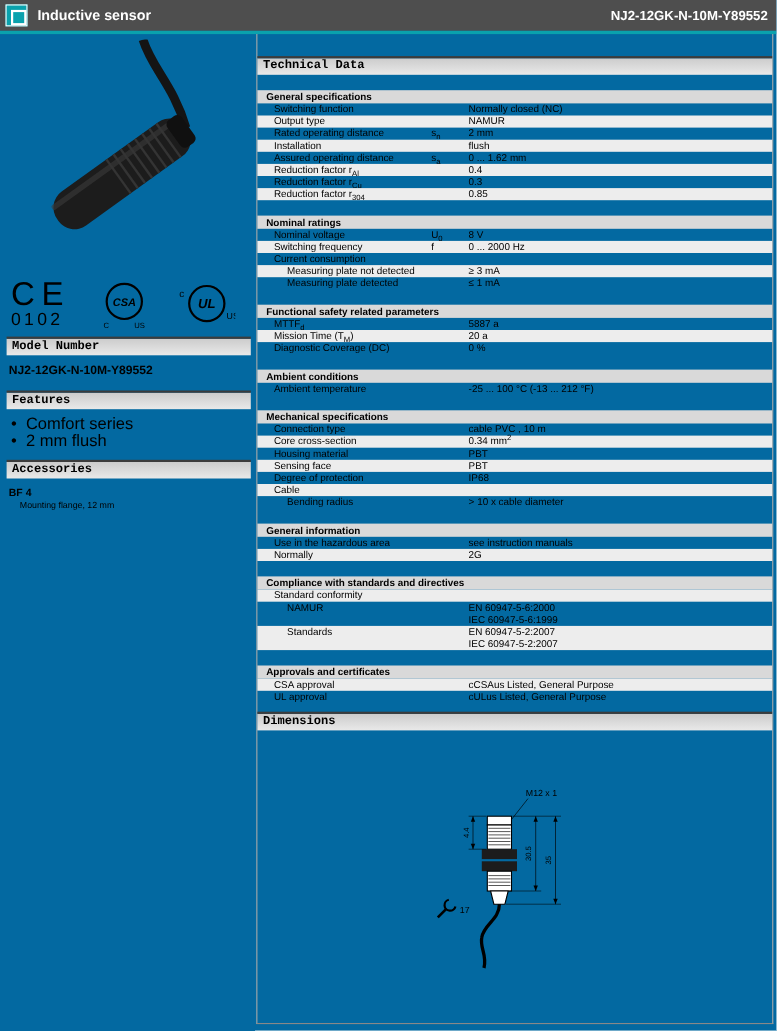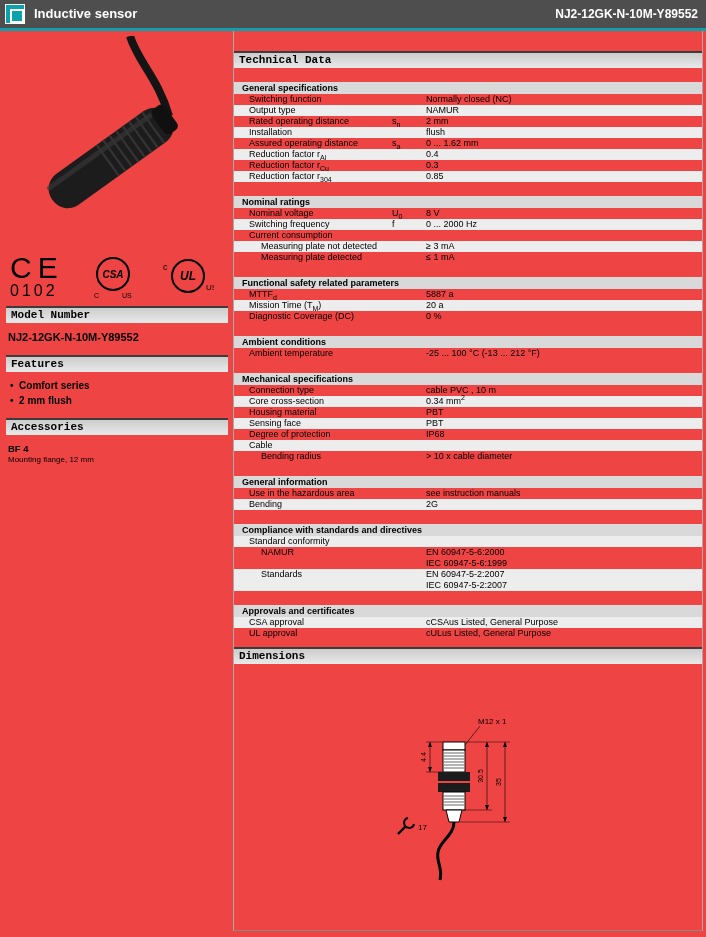--- a/index.html
+++ b/index.html
@@ -1,16 +1,16 @@
 <!DOCTYPE html>
 <html><head>
 <meta charset="utf-8">
 <style>
   html,body{margin:0;padding:0;background:#fff;}
-  .page{position:relative;width:706px;height:937px;background:#ef4444;overflow:hidden;
+  .page{position:relative;width:706px;height:937px;background:#0369a1;overflow:hidden;
         font-family:"Liberation Sans",sans-serif;color:#000;}
 
   
   .top-bar{position:absolute;left:0;top:0;width:706px;height:28px;background:#4e4e4e;color:#fff;}
   .logo-sq{position:absolute;left:5px;top:4px;width:20px;height:20px;background:#0aa2ad;border:1px solid #fff;box-sizing:border-box;}
   .logo-sq-inner{position:absolute;left:4px;top:4px;width:10px;height:10px;border:2px solid #fff;}
   .top-title{position:absolute;left:34px;top:0;line-height:28px;font-size:13px;font-weight:bold;}
   .top-part{position:absolute;right:8px;top:0;line-height:28px;font-size:12px;font-weight:bold;}
   .teal-rule{position:absolute;left:0;top:28px;width:706px;height:3px;background:#0aa2ad;}
 
@@ -20,24 +20,24 @@
 
   
   .left-col{position:absolute;left:6px;top:36px;width:222px;}
   .photo{width:222px;height:198px;}
   .logos{display:flex;align-items:flex-end;gap:28px;margin:4px 0 0 4px;height:62px;}
   .ce-letters{font-size:30px;letter-spacing:6px;line-height:28px;}
   .ce-number{font-size:16px;letter-spacing:3px;line-height:18px;}
   .model-number{font-size:11px;font-weight:bold;margin:8px 0 12px 2px;}
   .tbar.left-bar{margin-top:6px;}
   ul.features{margin:6px 0 10px 4px;padding:0;list-style:none;}
-  ul.features li{font-size:10px;font-weight:bold;line-height:15px;}
+  ul.features li{font-size:15px;font-weight:normal;line-height:15px;}
   ul.features li::before{content:"•\00a0\00a0";}
   .acc-name{font-size:9.5px;font-weight:bold;margin:8px 0 1px 2px;}
-  .acc-desc{font-size:8px;margin-left:2px;}
+  .acc-desc{font-size:8px;margin-left:12px;}
 
   
   .right-col{position:absolute;left:233px;top:31px;width:470px;height:900px;box-sizing:border-box;
              border-left:1px solid #aaa;border-right:1px solid #aaa;border-bottom:1px solid #888;
              padding-top:20px;}
   .spacer8{height:8px;}
 
   
   .t-table{margin-top:2px;}
   .t-sec{background:#d9d9d9;font-weight:bold;font-size:9px;height:12px;line-height:12px;
@@ -265,21 +265,21 @@
           <span class="sym"></span>
           <span class="val">&gt; 10 x cable diameter</span>
         </div>
         <div class="t-sec">General information</div>
         <div class="t-row">
           <span class="lbl">Use in the hazardous area</span>
           <span class="sym"></span>
           <span class="val">see instruction manuals</span>
         </div>
         <div class="t-row shade">
-          <span class="lbl">Bending</span>
+          <span class="lbl">Normally</span>
           <span class="sym"></span>
           <span class="val">2G</span>
         </div>
         <div class="t-sec">Compliance with standards and directives</div>
         <div class="t-row shade">
           <span class="lbl">Standard conformity</span>
         </div>
         <div class="t-row ind2">
           <span class="lbl">NAMUR</span>
           <span class="sym"></span>

